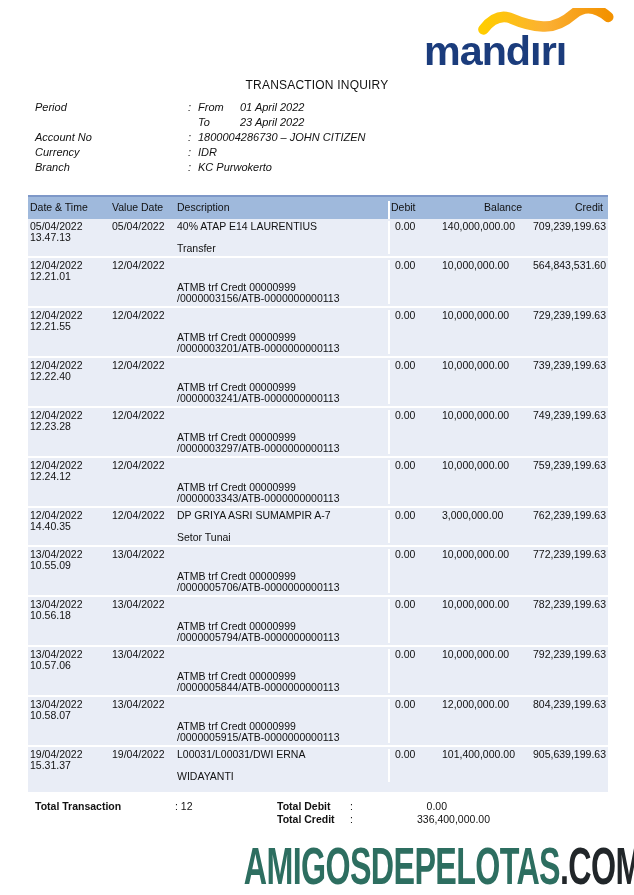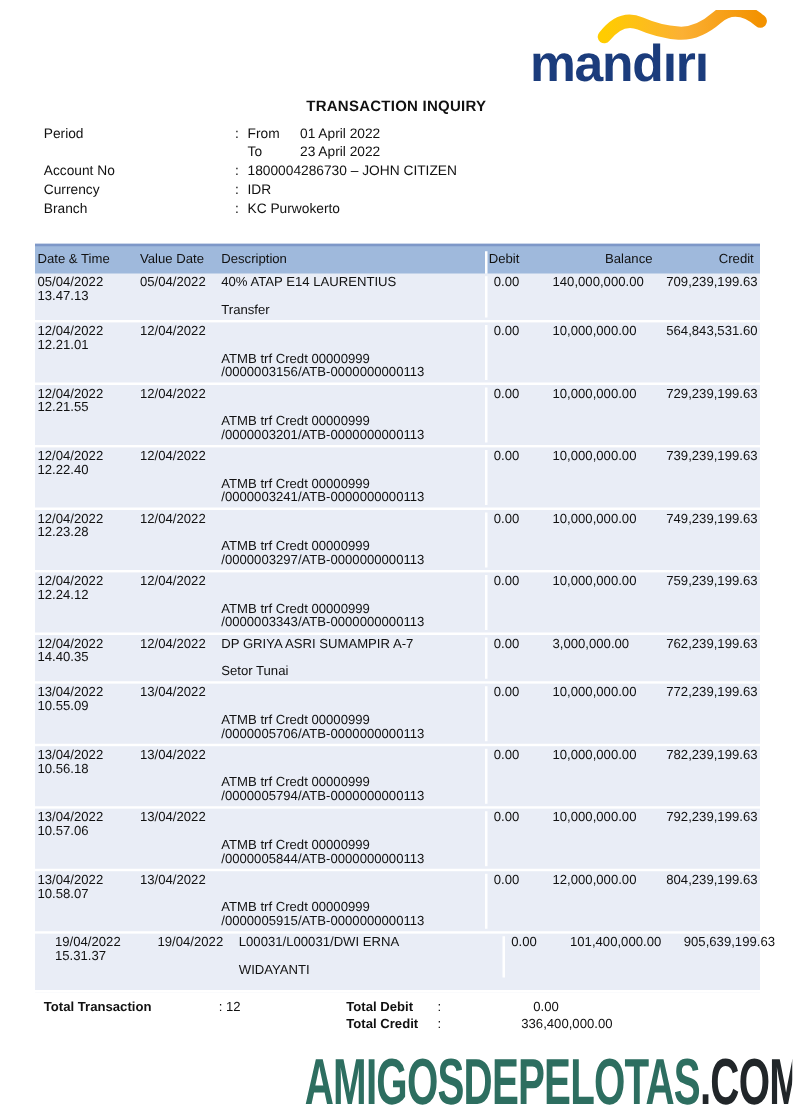--- a/index.html
+++ b/index.html
@@ -5,44 +5,44 @@
   * { margin:0; padding:0; box-sizing:border-box; }
   html,body { background:#ffffff; }
   .page {
     position:relative; width:634px; height:895px; margin:0 auto;
     background:#fff; font-family:"Liberation Sans", sans-serif; color:#111;
     overflow:hidden;
   }
   
   .logo { position:absolute; top:8px; right:20px; width:192px; height:62px; }
   
-  .title { padding-top:78px; text-align:center; font-size:12px; font-weight:bold; letter-spacing:.2px; }
-  
-  .meta { margin:8px 0 0 35px; font-size:11px; line-height:15px; }
+  .title { padding-top:78px; text-align:center; font-size:12px; font-weight:normal; letter-spacing:.2px; }
+  
+  .meta { margin:8px 0 0 35px; font-size:11px; line-height:15px;font-style:italic; }
   .meta-row { display:flex; }
   .meta-label { width:153px; font-weight:normal; }
   .meta-colon { width:10px; }
   .meta-key { display:inline-block; width:42px; }
   
   .tbl { margin:20px 0 0 28px; width:580px; font-size:10.5px; }
   .t-head {
     display:grid; grid-template-columns:82px 65px 213px 52px 85px 83px;
     background:#9FB9DC; border-top:2px solid #7E98C8;
     height:24px; padding-top:4px; line-height:13px; color:#111;
   }
   .t-head .h { padding-left:2px; }
   .t-head .h4 { border-left:2px solid #ffffff; padding-left:1px; }
   .t-head .h5 { text-align:right; padding-right:5px; }
   .t-head .h6 { text-align:right; padding-right:3px; }
   .t-row {
     display:grid; grid-template-columns:82px 65px 213px 52px 85px 83px;
     background:#E9EDF6; border-bottom:2px solid #fff;
     padding:2px 0 2px 0; line-height:11px;
   }
-  .t-row:last-child { padding-bottom:10px;padding-left:14px; }
+  .t-row:last-child { padding-bottom:10px; }
   .c { padding-left:2px; }
   .c4 { border-left:2px solid #fff; padding-left:5px; }
   .c5 { text-align:left; padding-right:0; }
   .c6 { text-align:right; padding-right:2px; }
   .d1 { min-height:11px; }
   .dsp { height:11px; }
   .d3:empty { display:none; }
   
   .totals { display:flex; margin:6px 0 0 35px; font-size:10.5px; line-height:13px; }
   .tt-label { font-weight:bold; width:140px; }

